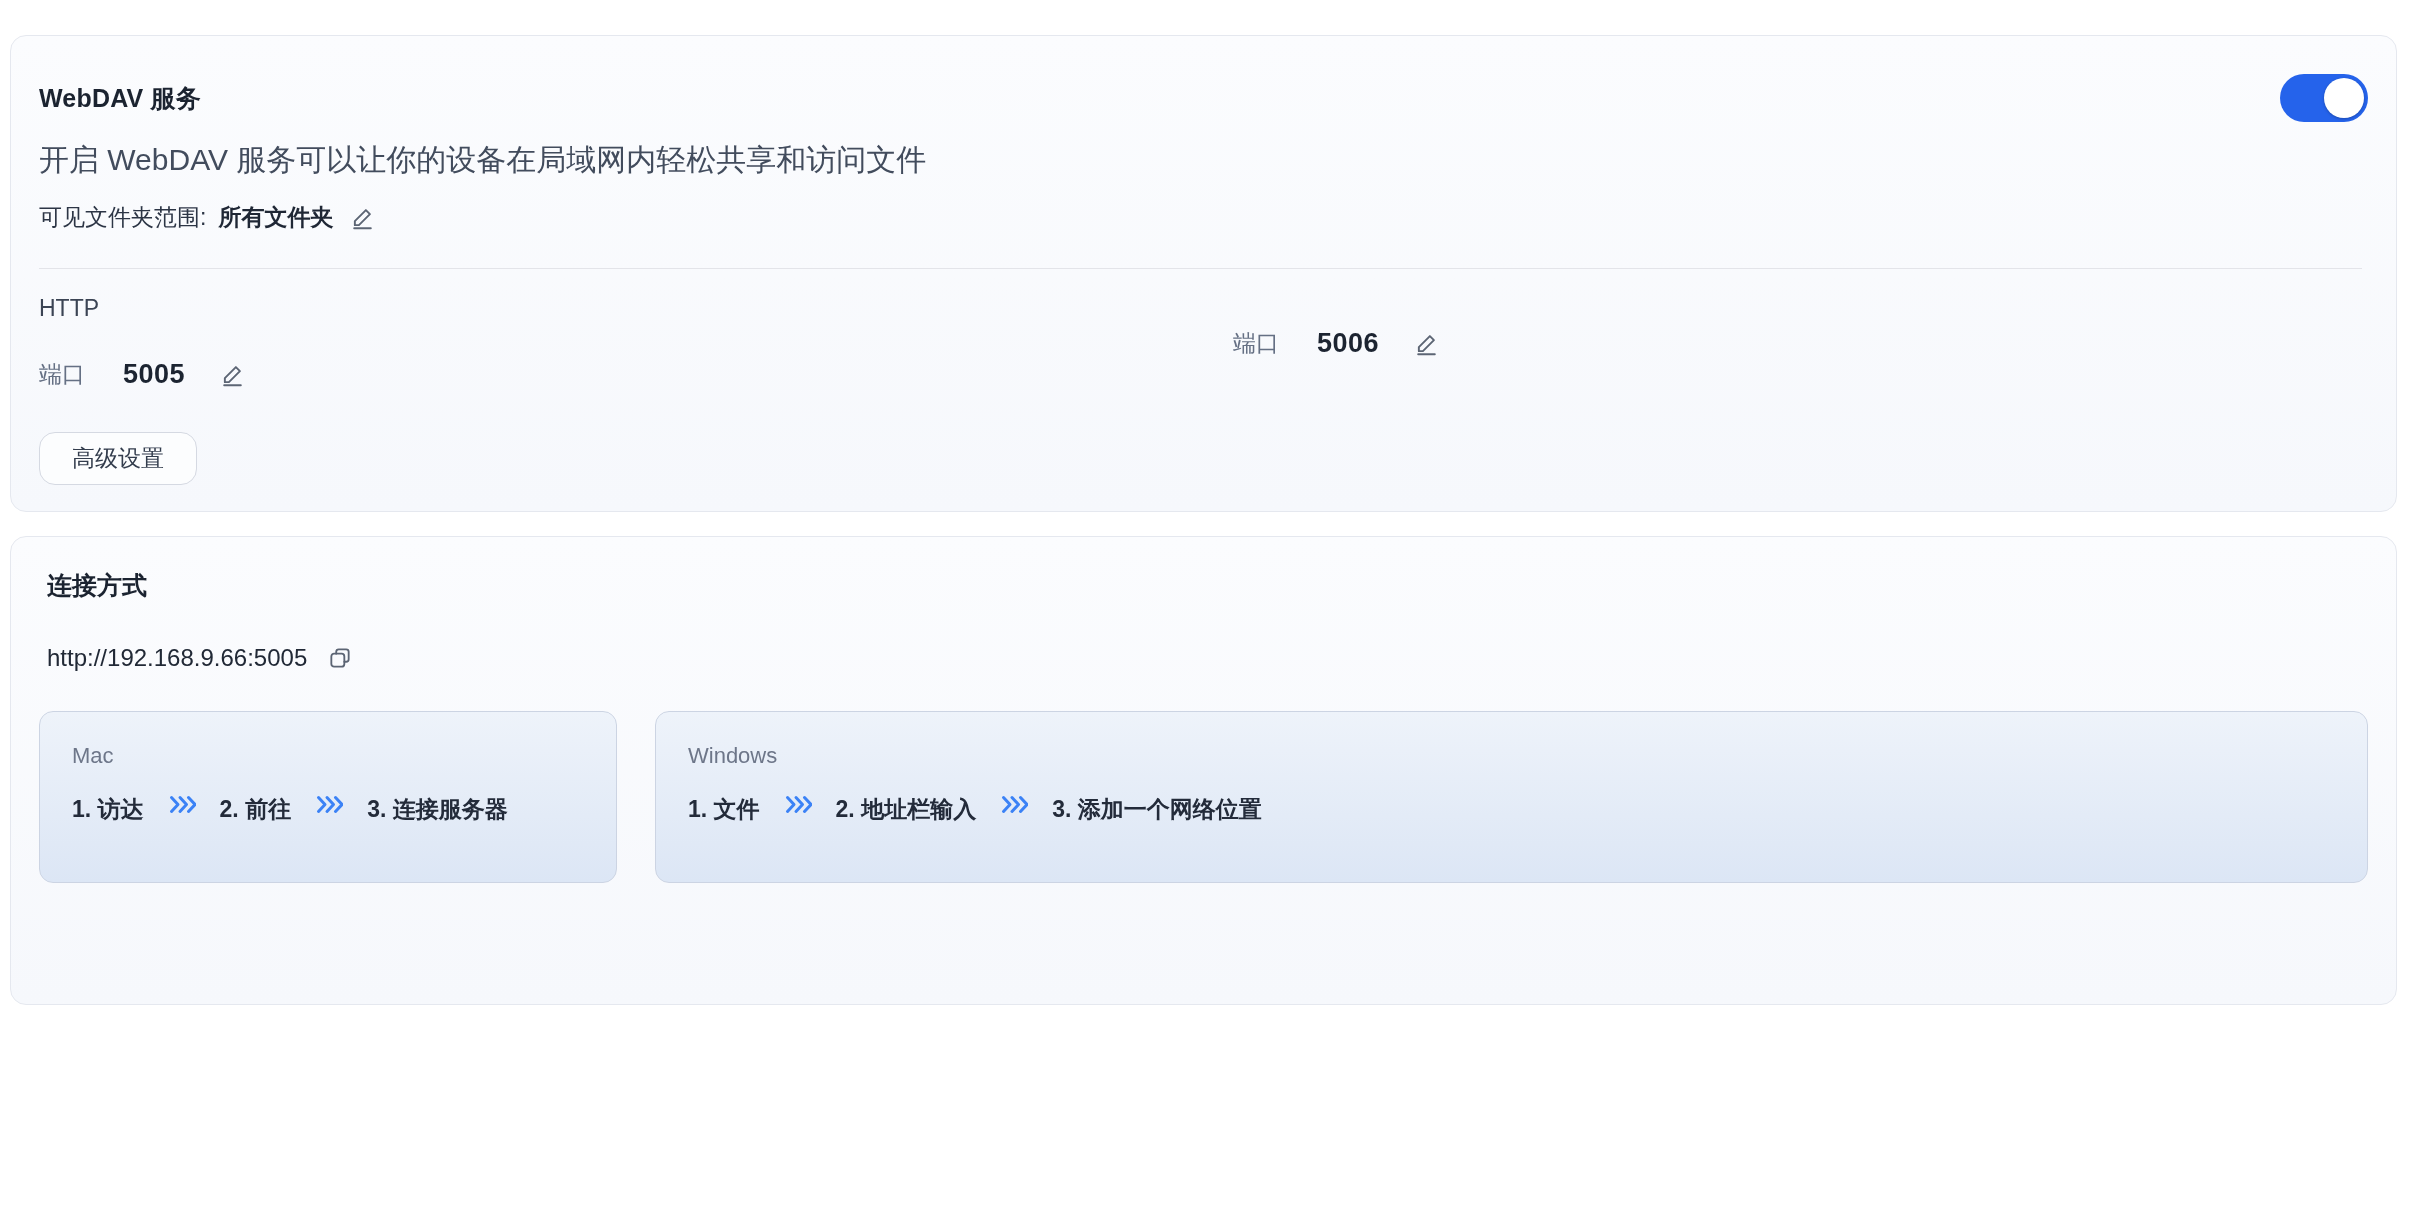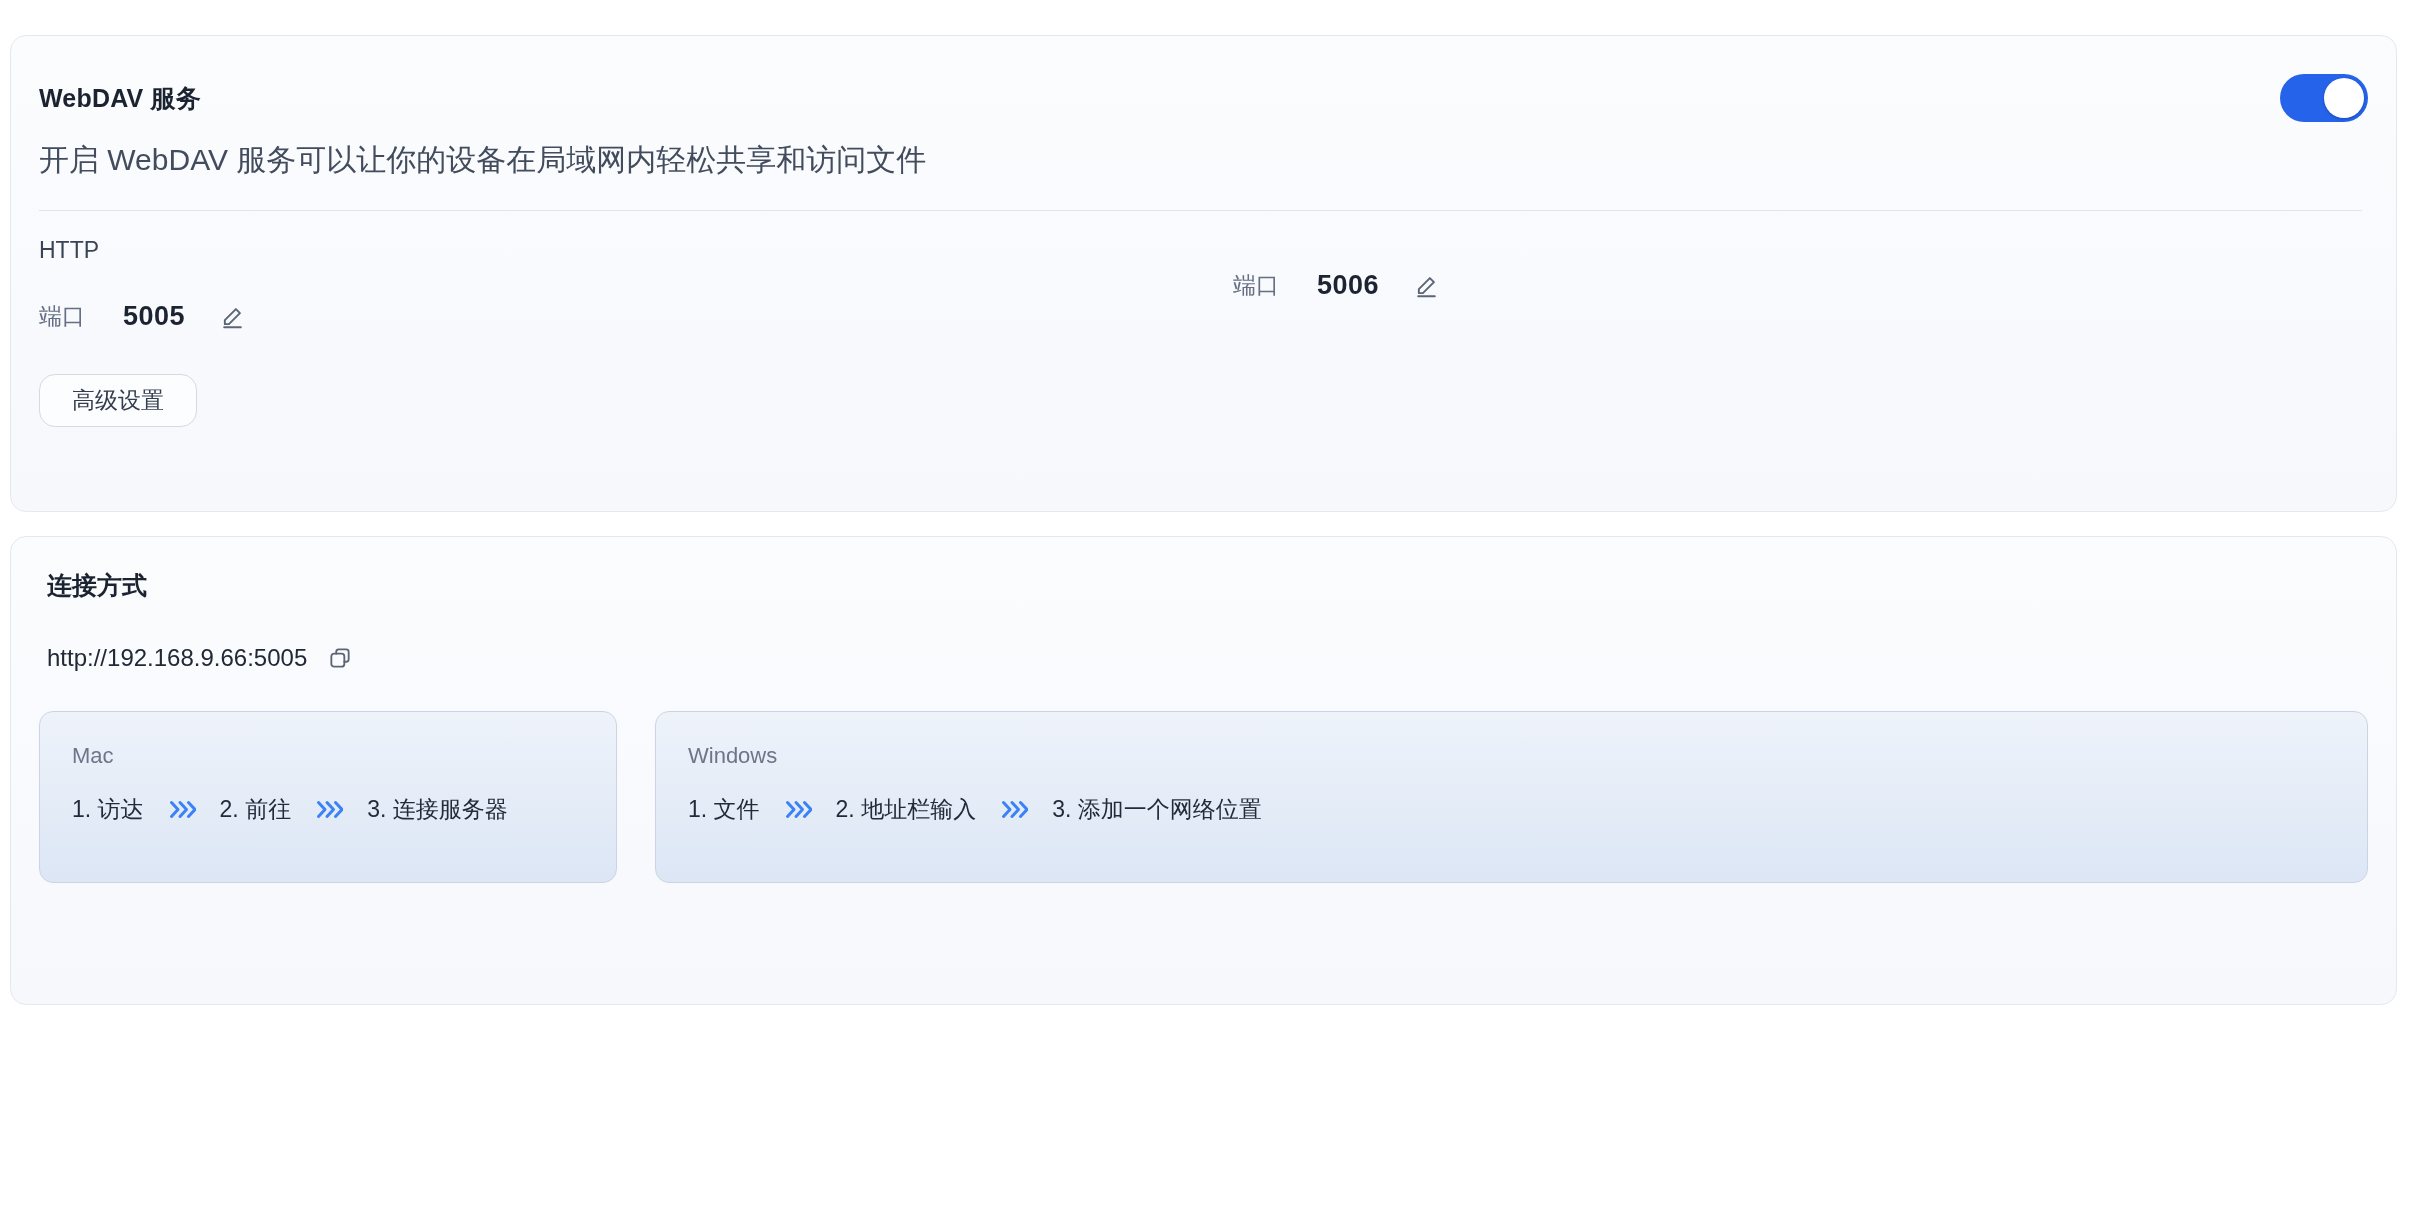--- a/index.html
+++ b/index.html
@@ -70,39 +70,49 @@
   .url-row .icon-btn{margin-left:20px;}
   .platform-row{margin-top:36px;display:flex;gap:38px;}
   .platform-box{
     height:172px;border:1px solid #ccd4e3;border-radius:14px;
     background:linear-gradient(180deg,#eef3fa 0%,#dce6f5 100%);
     padding:30px 32px 0;
   }
   .platform-box.mac{width:578px;flex:0 0 auto;}
   .platform-box.windows{flex:1;}
   .platform-name{font-size:22px;line-height:28px;color:#6d7689;}
-  .steps{margin-top:24px;display:flex;align-items:center;font-size:23px;color:#232b3a;}
+  .steps{margin-top:24px;display:flex;font-size:23px;color:#232b3a;font-weight:bold;}
   .steps .step{white-space:nowrap;}
   .steps .chev{margin:0 24px;display:inline-flex;color:var(--chevron);}
 </style>
 </head>
 <body>
 
 <div class="page">
 
   <section class="card service">
     <div class="card-head">
       <h2 class="card-title" style="margin:0">WebDAV 服务</h2>
       <div class="toggle" role="switch" aria-checked="true">
         <span class="knob"></span>
       </div>
     </div>
 
     <p class="desc">开启 WebDAV 服务可以让你的设备在局域网内轻松共享和访问文件</p>
 
+    <div class="scope-row">
+      <span class="scope-label">可见文件夹范围:</span>
+      <span class="scope-value">所有文件夹</span>
+      <span class="icon-btn">
+        <svg width="27" height="27" viewBox="0 0 24 24" fill="none" stroke="currentColor" stroke-width="1.7" stroke-linecap="round" stroke-linejoin="round">
+          <path d="M15 5.4l3.6 3.6L8.8 18.8H5.2v-3.6L15 5.4z"></path>
+          <path d="M4.6 21.6h14.8"></path>
+        </svg>
+      </span>
+    </div>
 
     <div class="divider"></div>
 
     <div class="cols">
       <div class="col">
         <div class="proto-label">HTTP</div>
         <div class="port-row">
           <span class="port-label">端口</span>
           <span class="port-value">5005</span>
           <span class="icon-btn">

